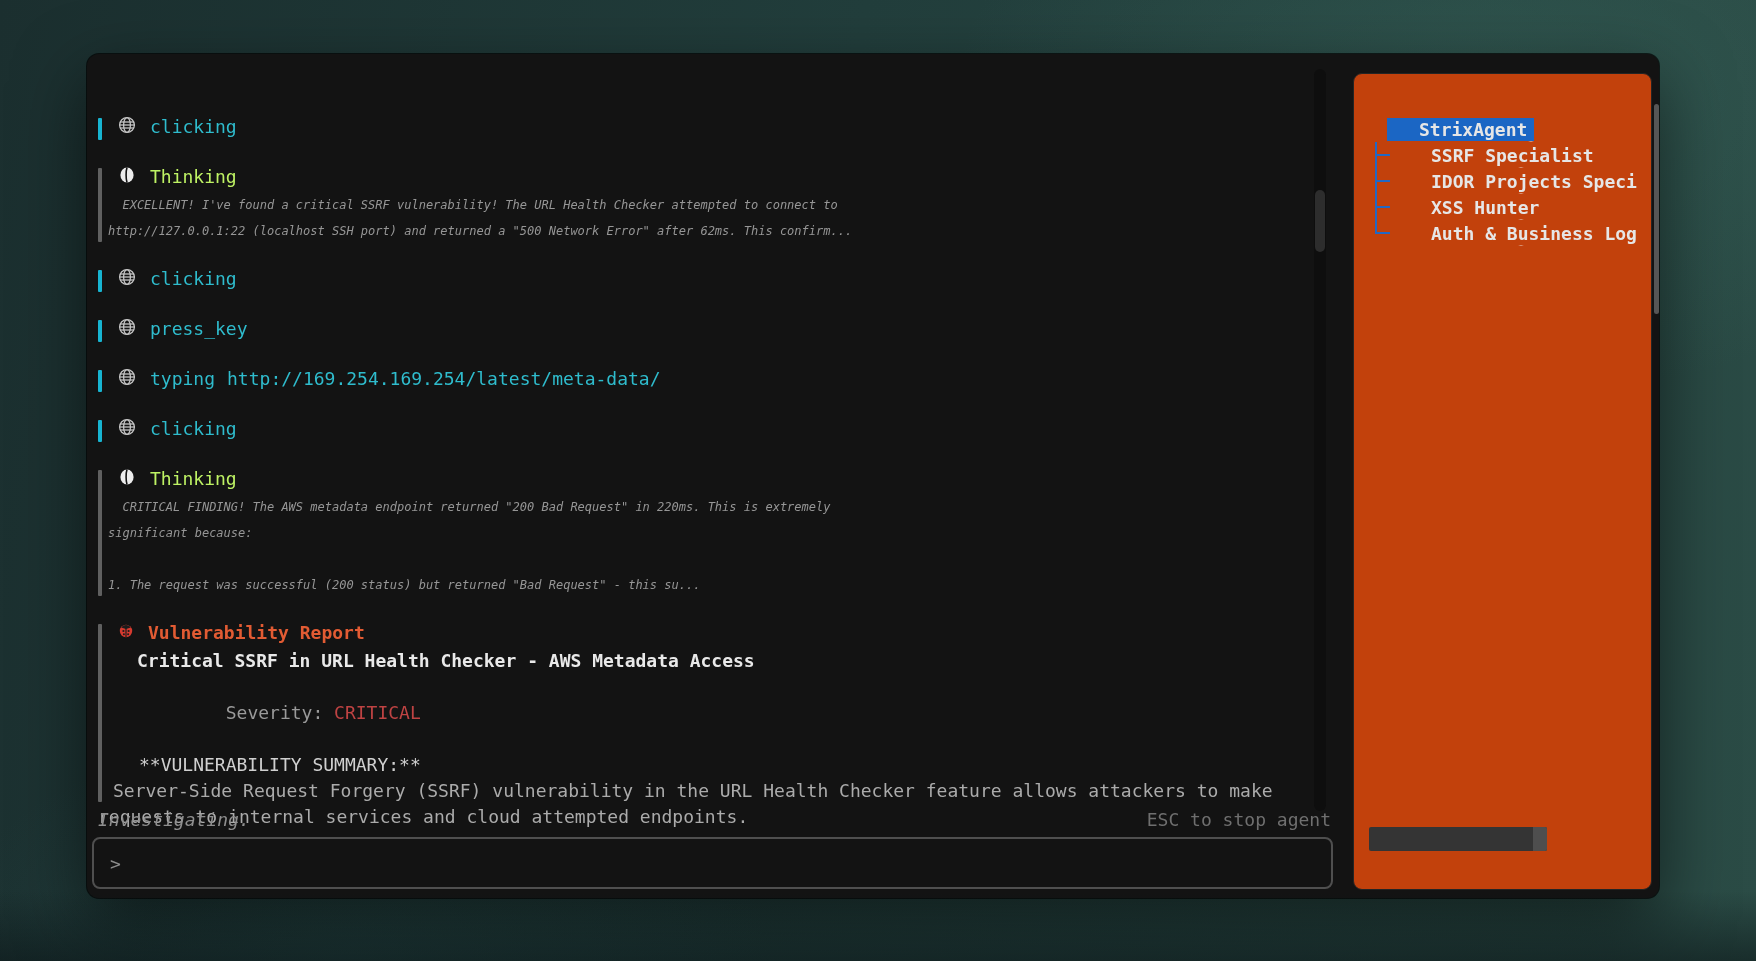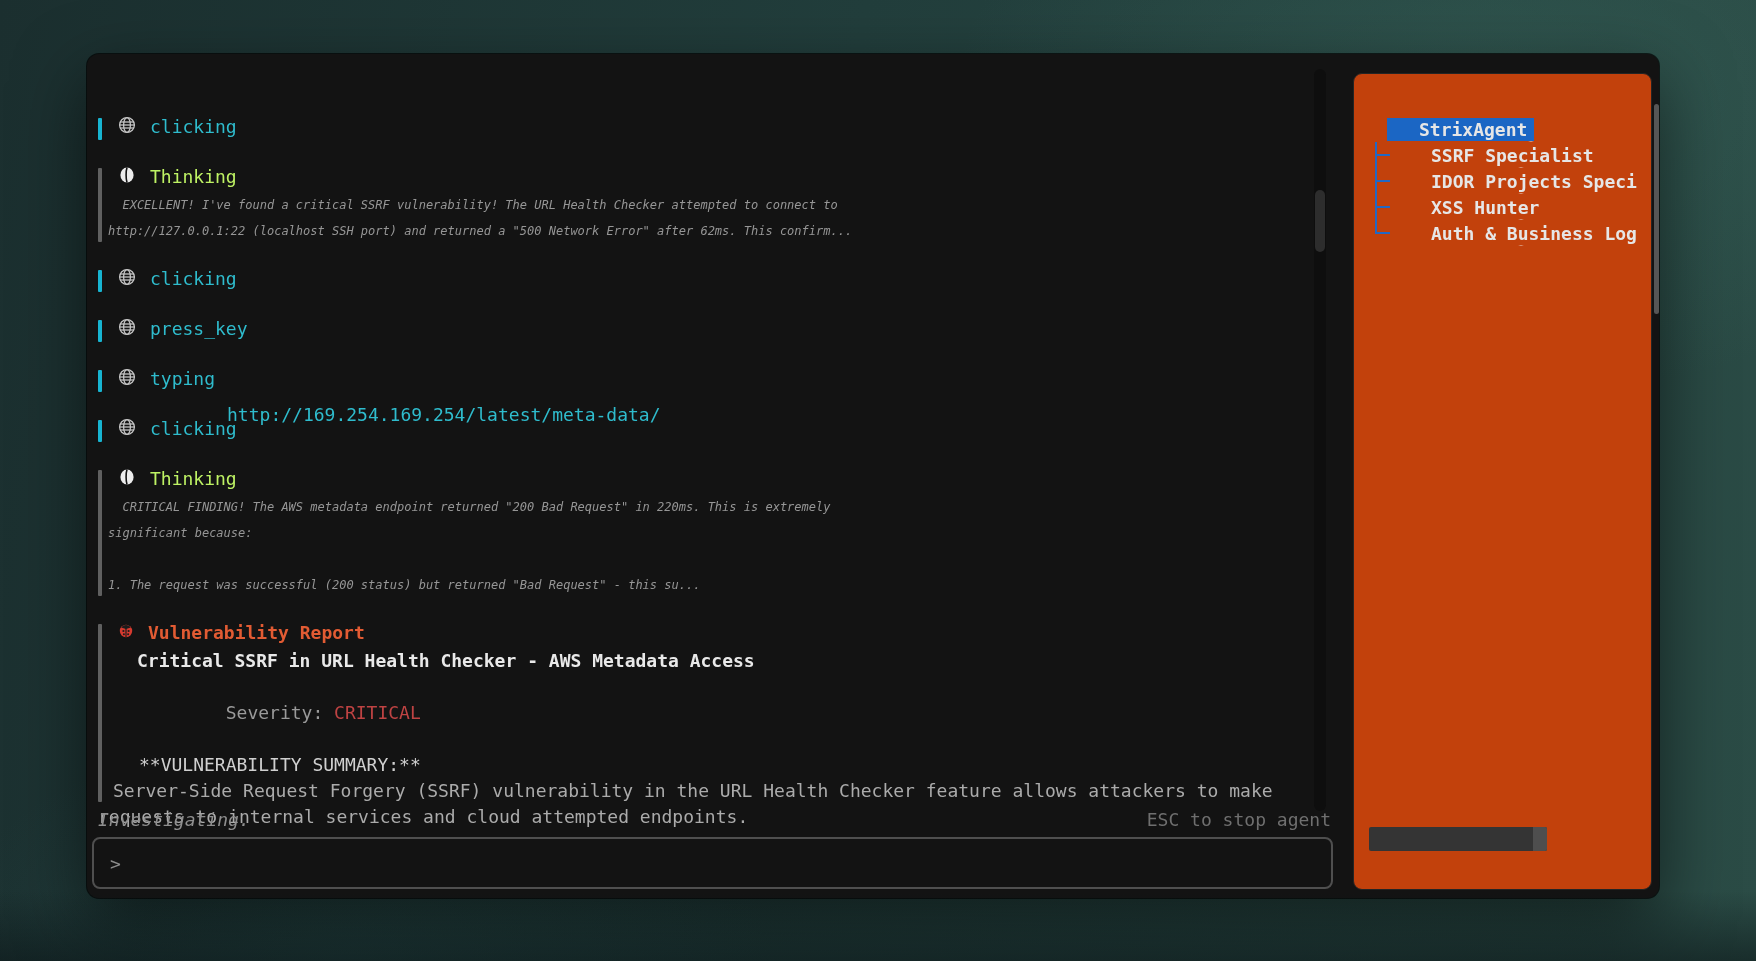--- a/index.html
+++ b/index.html
@@ -28,21 +28,21 @@
   .entry.action .bar { background:#17b4d1; }
   .entry.think .bar, .entry.report .bar { background:#606060; }
   .entry.report .bar { bottom:28px; }
   .head { display:flex; align-items:flex-start; gap:14px; height:26px; padding-left:10px; }
   .head .icon { width:18px; height:18px; flex:0 0 auto; display:flex; }
   .entry.action { height:26px; }
   .lbl { font-size:18px; }
   .lbl.cyan { color:#2fbccd; }
   .lbl.purple { color:#bef264; font-weight:normal; }
   .lbl.orange { color:#e25b33; font-weight:bold; }
-  .arg { font-size:18px; color:#2fbccd; margin-left:12px;margin-top:36px; }
+  .arg { font-size:18px; color:#2fbccd; margin-left:12px; }
   .tline { white-space:pre; font-size:12px; line-height:26px; font-style:italic; color:#969696; }
   .rline { white-space:pre; font-size:18px; line-height:26px; color:#ababab; }
   .rline.heading { padding-left:29px; color:#e9e9e9; font-weight:bold; }
   .rline.sev { padding-left:31px; color:#9a9a9a; }
   .rline.sev .crit { color:#bf4343; }
   .rline.summary { padding-left:31px; color:#d0d0d0; }
   .rline.body1 { padding-left:5px; }
   .rline.body2 { margin-left:-10px; }
 
   

